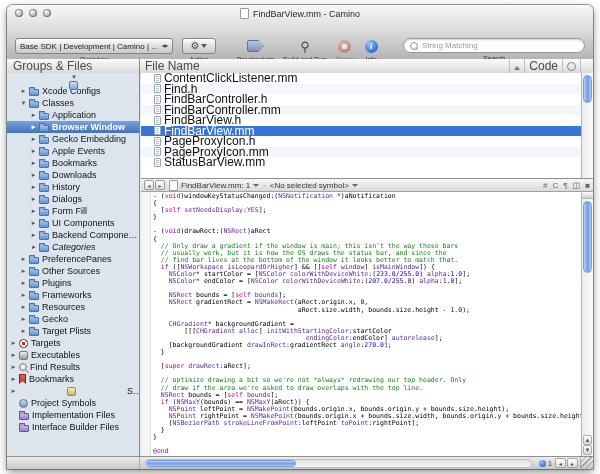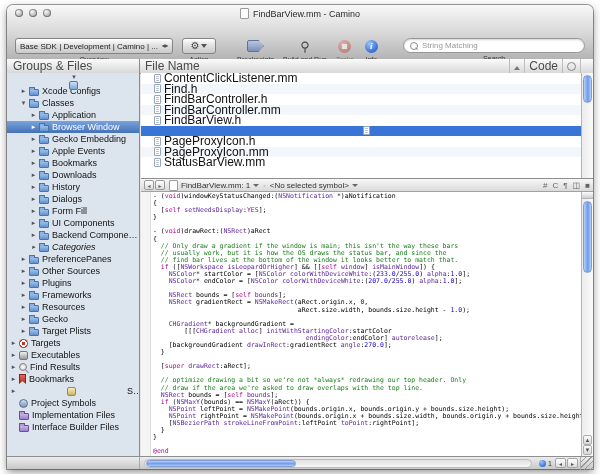--- a/index.html
+++ b/index.html
@@ -82,21 +82,21 @@
   .ic-find::after{content:"";position:absolute;width:4px;height:1.4px;background:#858585;left:5px;top:7px;transform:rotate(45deg);}
   .ic-bookmark{width:7px;height:10px;background:linear-gradient(#e06a5f,#b03227);border:1px solid #8e2018;
                clip-path:polygon(0 0,100% 0,100% 100%,50% 72%,0 100%);box-sizing:border-box;}
   .ic-scm{width:9px;height:9px;background:linear-gradient(#f6eec2,#cdb45e);border:1px solid #a4883a;border-radius:2px;box-sizing:border-box;}
   .ic-symbols{width:9px;height:9px;border-radius:50%;background:linear-gradient(#cfdcec,#7d93b5);border:1px solid #5b6f94;box-sizing:border-box;}
   
   .right{position:absolute;left:134px;top:0;right:0;bottom:0;background:#fff;}
   .filelist{position:absolute;left:0;top:0;right:12px;height:105px;overflow:hidden;background:#fff;}
   .frow{display:flex;align-items:center;height:10.5px;font-size:12px;color:#111;padding-left:13px;white-space:nowrap;}
   .frow:nth-child(even){background:#f3f6fb;}
-  .frow.sel{background:var(--selection,#3875d7);color:#fff;flex-direction:column;}
+  .frow.sel{background:var(--selection,#3875d7);color:#fff;}
   .doc{width:7px;height:9px;flex:none;background:#fff;border:1px solid #97a5b6;border-radius:1px;margin-right:3px;position:relative;box-sizing:border-box;}
   .doc::before{content:"";position:absolute;left:1px;top:1px;right:1px;height:1px;background:#b9c5d4;box-shadow:0 2px 0 #b9c5d4,0 4px 0 #b9c5d4;}
   .vscroll{position:absolute;right:0;width:12px;box-sizing:border-box;background:linear-gradient(90deg,#ececec,#fafafa);border-left:1px solid #b5b5b5;}
   .flScroll{top:0;height:105px;}
   .thumb{position:absolute;left:1px;right:1px;border-radius:5px;background:linear-gradient(90deg,#b6d0f8,#6d9aec 55%,#b6d0f8);border:1px solid #7e9bd2;box-sizing:border-box;}
   .navbar{position:absolute;left:0;top:105px;right:0;height:14px;box-sizing:border-box;display:flex;align-items:center;
           background:linear-gradient(#f7f7f7,#dadada);border-top:1px solid #8e8e8e;border-bottom:1px solid #a2a2a2;
           font-size:8px;color:#333;padding:0 3px;gap:4px;}
   .navArrows{display:flex;gap:1px;}
   .navArrow{width:10px;height:10px;border:1px solid #9a9a9a;border-radius:2px;background:linear-gradient(#fff,#ddd);
@@ -235,21 +235,21 @@
         <div class="trow" style="padding-left: 12px;">
           <span class="tri">▾</span>
           <span class="ticon ic-folder"></span>
           <span class="tlab">Classes</span>
         </div>
         <div class="trow" style="padding-left: 22px;">
           <span class="tri">▸</span>
           <span class="ticon ic-folder"></span>
           <span class="tlab">Application</span>
         </div>
-        <div class="trow sel" style="padding-left: 22px;">
+        <div class="trow sel" style="padding-left: 22px; font-weight: bold;">
           <span class="tri">▸</span>
           <span class="ticon ic-folder"></span>
           <span class="tlab">Browser Window</span>
         </div>
         <div class="trow" style="padding-left: 22px;">
           <span class="tri">▸</span>
           <span class="ticon ic-folder"></span>
           <span class="tlab">Gecko Embedding</span>
         </div>
         <div class="trow" style="padding-left: 22px;">

